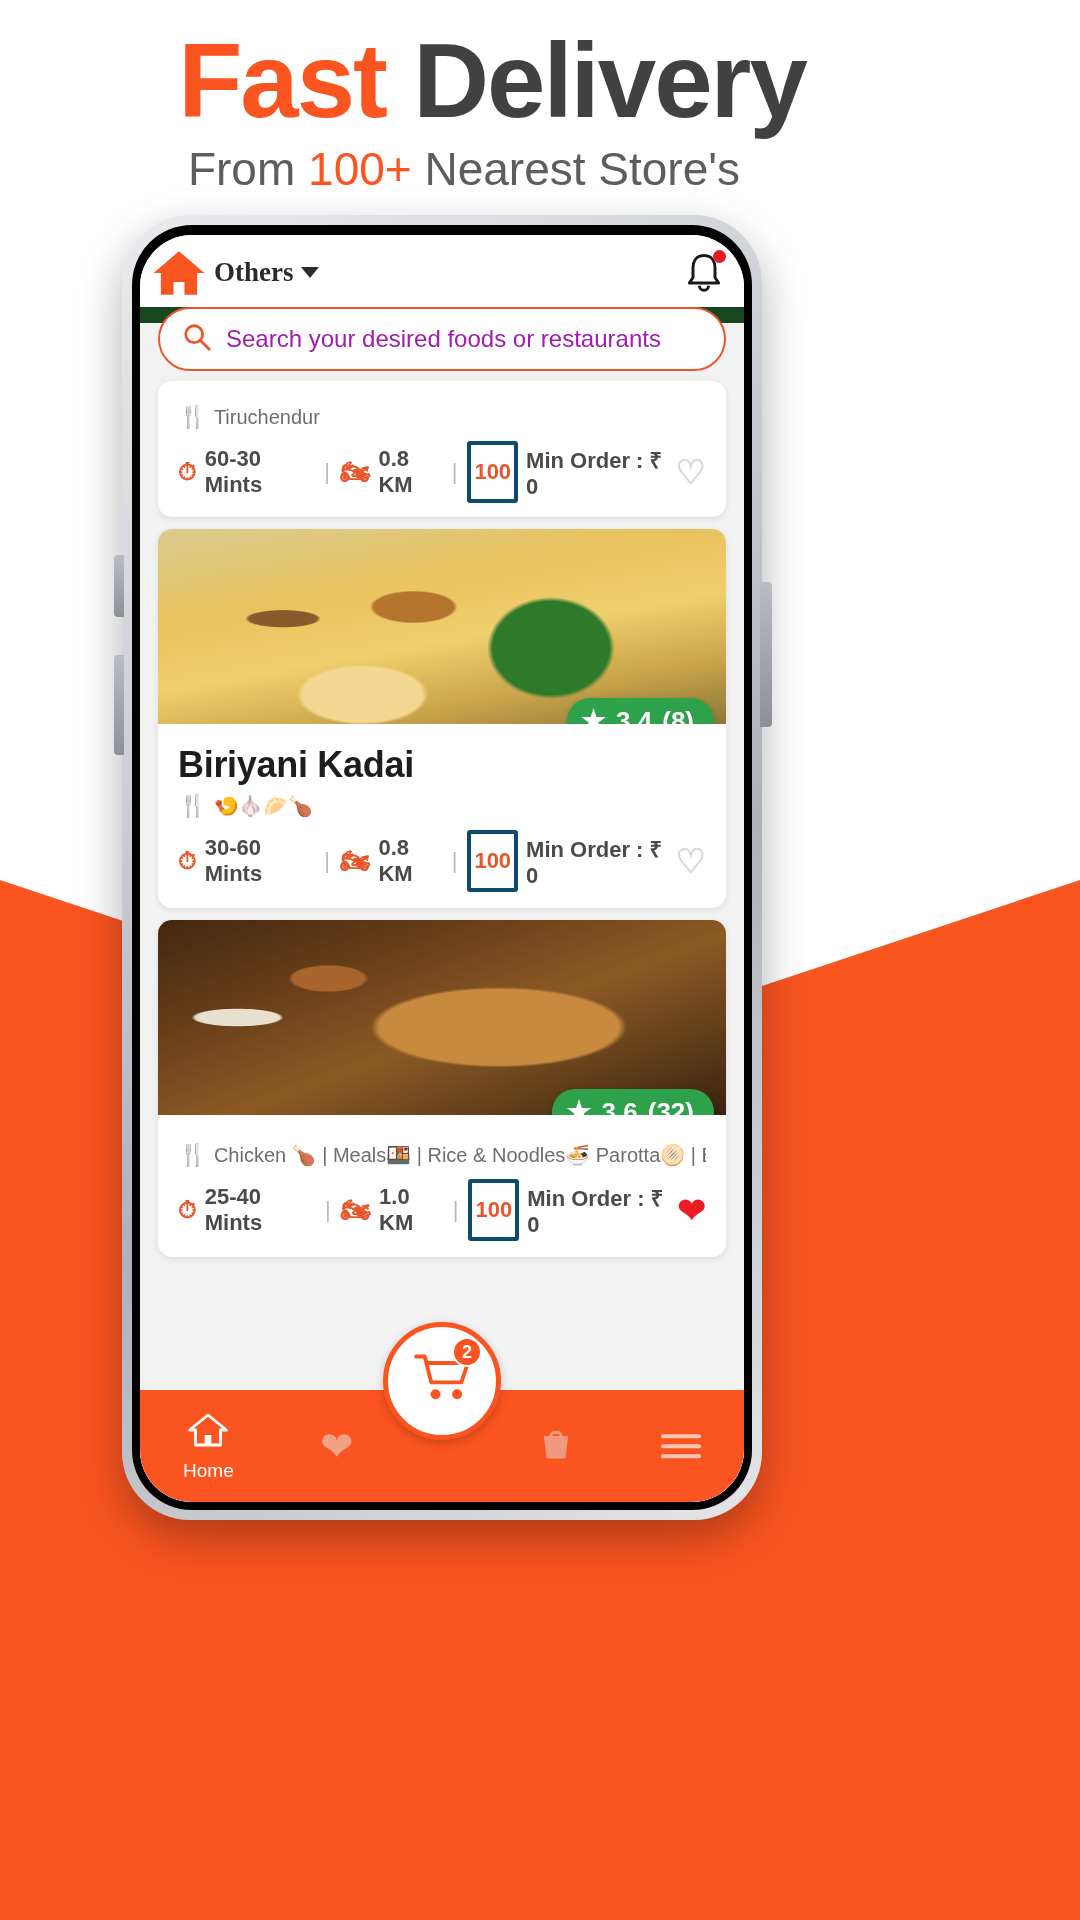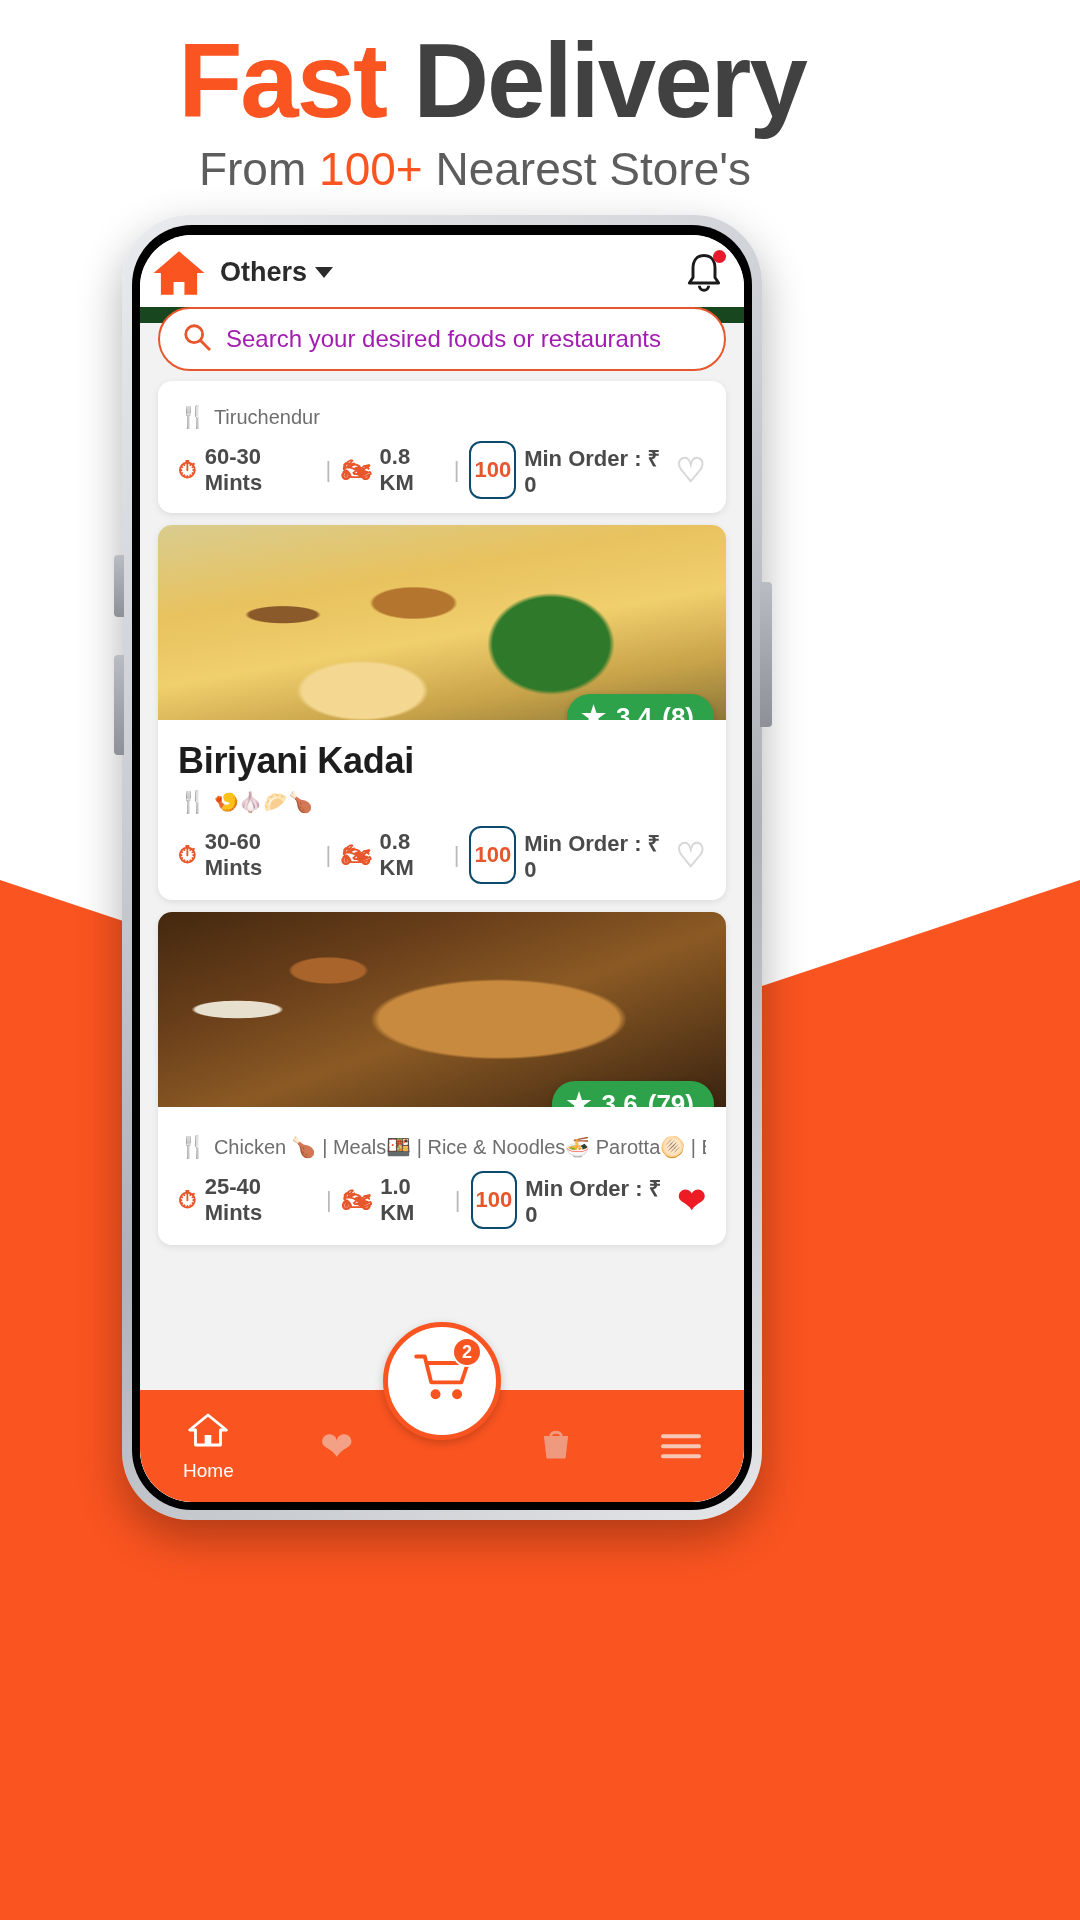--- a/index.html
+++ b/index.html
@@ -19,21 +19,21 @@
   }
   
   .headline {
     position:absolute; top:22px; left:0; width:984px; text-align:center;
     font-size:105px; font-weight:bold; letter-spacing:-2px;
     line-height:1.12; z-index:3; white-space:nowrap;
   }
   .headline .accent { color:#FA5420; }
   .headline .dark { color:#414141; }
   .subtitle {
-    position:absolute; top:142px; left:11px; width:928px; text-align:center;
+    position:absolute; top:142px; left:0; width:928px; text-align:center;
     font-size:46px; color:#5d5d5d; z-index:3; white-space:nowrap;
   }
   .subtitle .accent { color:#FA5420; }
 
   
   .phone {
     position:absolute; left:122px; top:215px; width:640px; height:1305px;
     background:linear-gradient(145deg,#e9ebee 0%,#c9ccd1 35%,#aeb2b8 60%,#e4e6e9 100%);
     border-radius:68px; z-index:5;
     box-shadow:0 18px 45px rgba(0,0,0,0.30);
@@ -55,21 +55,21 @@
   .btn-left-1 { left:114px; top:555px; width:10px; height:62px; border-radius:4px 0 0 4px;}
   .btn-left-2 { left:114px; top:655px; width:10px; height:100px; border-radius:4px 0 0 4px;}
   .btn-right-1 { left:760px; top:582px; width:12px; height:145px; border-radius:0 4px 4px 0;}
 
   
   .app-header {
     position:relative; background:#fff; height:72px;
     display:flex; align-items:center; padding:4px 16px 0 10px;
   }
   .home-icon { width:58px; height:58px; flex:0 0 58px; position:relative; }
-  .addr-block { flex:1; margin-left:12px; margin-top:-2px; overflow:hidden; }
+  .addr-block { flex:1; margin-left:6px; margin-top:-2px; overflow:hidden;font-family:Liberation Serif, serif; }
   .addr-top { display:flex; align-items:center; gap:8px; }
   .addr-label { font-size:27px; font-weight:bold; color:#2b2b2b; }
   .chev { width:0;height:0;border-left:9px solid transparent;border-right:9px solid transparent;border-top:11px solid #2b2b2b; }
   .addr-line { font-size:20px; color:#a8a8a8; margin-top:1px; white-space:nowrap; }
   .bell { width:46px; height:46px; flex:0 0 46px; position:relative; }
   .bell-dot { position:absolute; right:2px; top:0px; width:13px;height:13px;border-radius:50%;background:#e8192b; }
 
   
   .app-body { position:absolute; top:72px; left:0; right:0; bottom:0; background:#f2f2f2; }
   .banner-strip { height:16px; background:#17461f; position:relative; overflow:hidden;}
@@ -132,21 +132,21 @@
   .heart { margin-left:auto; font-size:34px; color:#d8d8d8; }
   .heart.filled { color:#ED1C24; }
 
   .mini-card { background:#fff; border-radius:14px; margin:0 18px; padding:16px 20px 14px 20px; box-shadow:0 2px 7px rgba(0,0,0,0.09); }
 
   
   .i { display:inline-block; line-height:1; }
   .ic-fork { color:#E8562C; font-size:24px; }
   .ic-timer { color:#E8562C; font-size:24px; }
   .ic-bike { color:#E8562C; font-size:24px; }
-  .ic-money { color:#E8562C; font-size:22px; border:2px solid #0c4a6e; border-radius:12px; padding:16px 3px; font-weight:bold;}
+  .ic-money { color:#E8562C; font-size:22px; border:4px solid #0c4a6e; border-radius:3px; padding:16px 3px; font-weight:bold;}
 
   
   .bottom-nav {
     position:absolute; left:0; right:0; bottom:0; height:112px;
     background:#FA5420; display:flex; align-items:center; justify-content:space-around;
     z-index:6; border-radius:0 0 52px 52px;
   }
   .nav-item { display:flex; flex-direction:column; align-items:center; gap:4px; color:#fff; }
   .nav-ic { font-size:40px; line-height:1; }
   .nav-lb { font-size:19px; }
@@ -280,21 +280,21 @@
             <span class="heart">♡</span>
           </div>
         </div>
       </div>
 
       <div class="card">
         <div class="card-img img-buhari">
           <div class="rating">
             <span class="star">★</span>
             <span>3.6</span>
-            <span>(79)</span>
+            <span>(32)</span>
           </div>
         </div>
         <div class="card-body">
           <div class="cats">
             <span class="i ic-fork">🍴</span>
             <span>Chicken 🍗 | Meals🍱 | Rice &amp; Noodles🍜 Parotta🫓 | Biryani</span>
           </div>
           <div class="meta-row">
             <span class="meta-item">
               <span class="i ic-timer">⏱</span>

